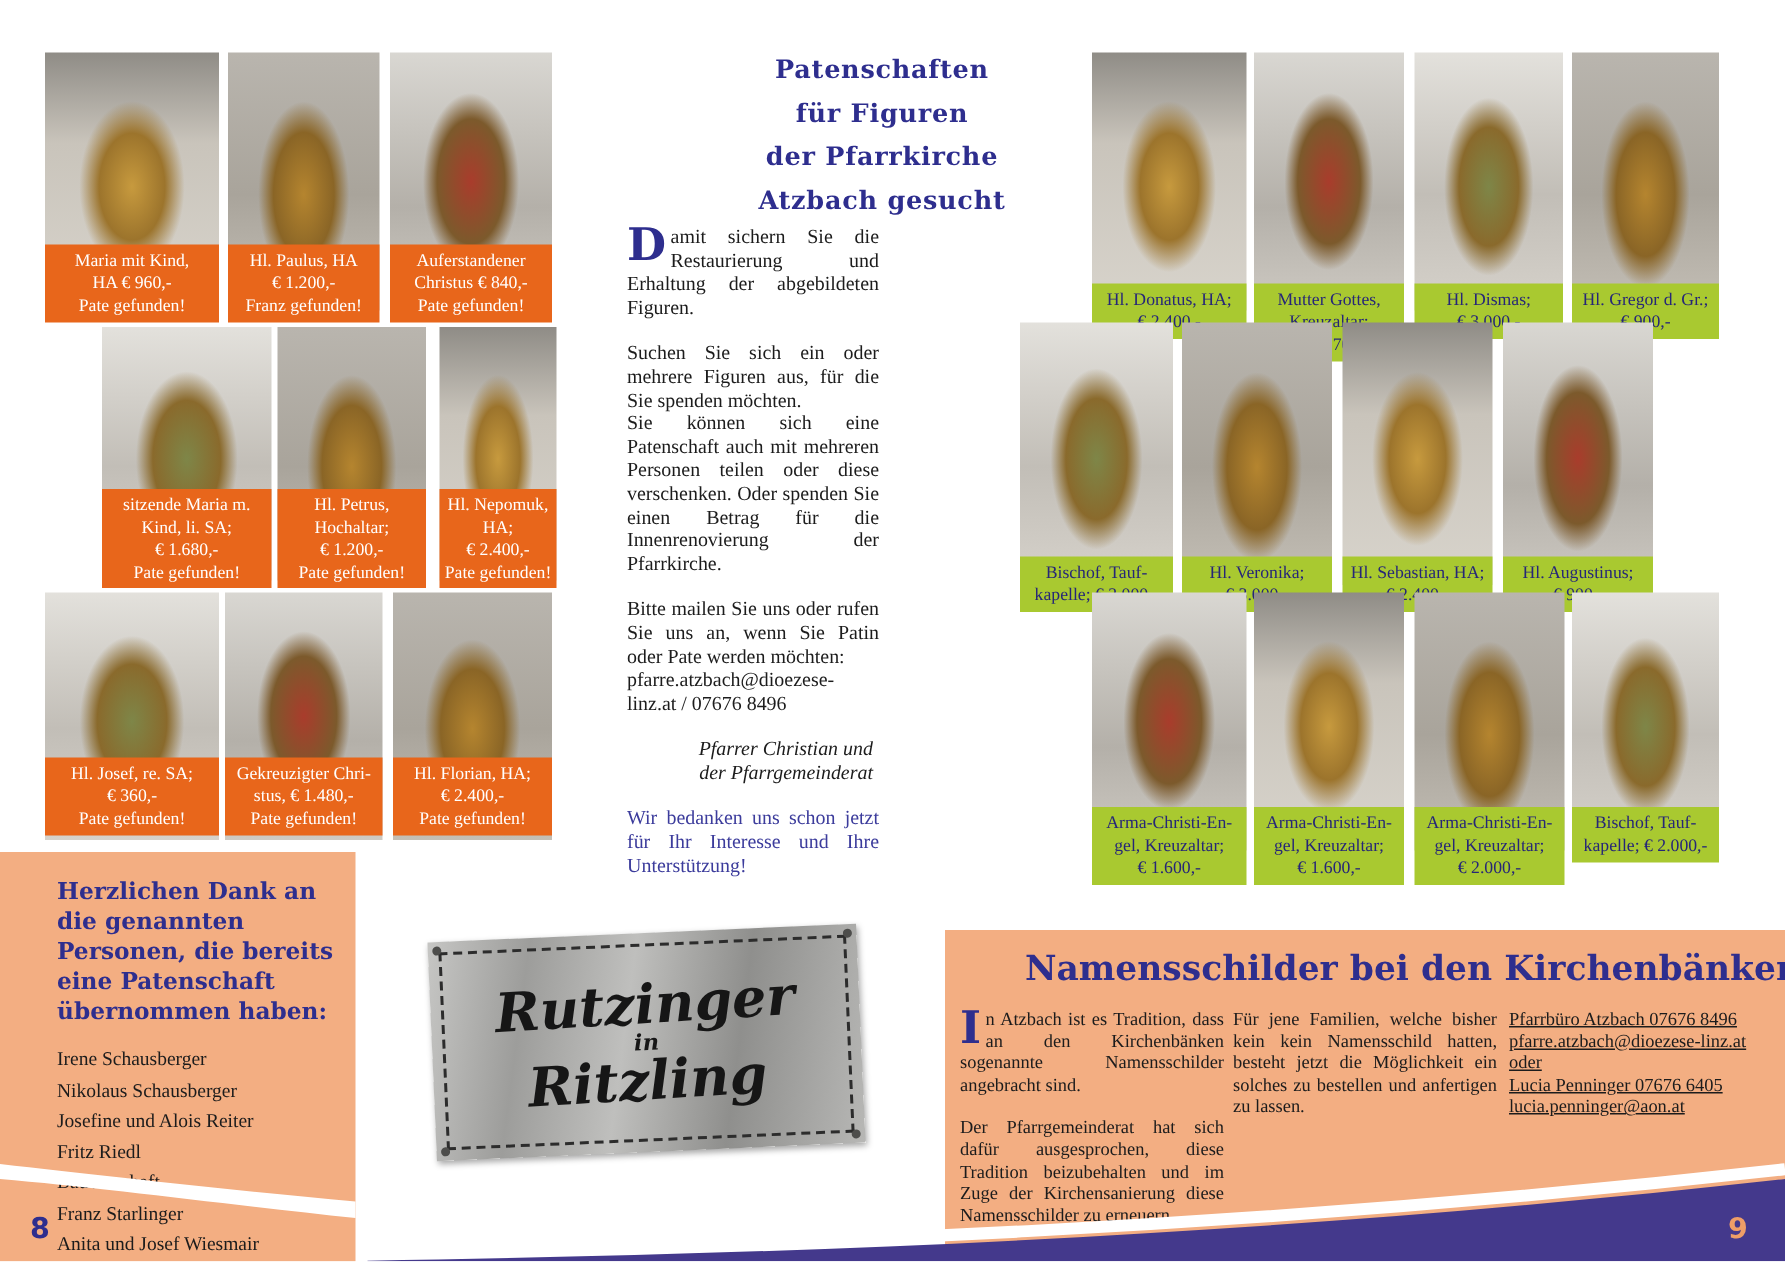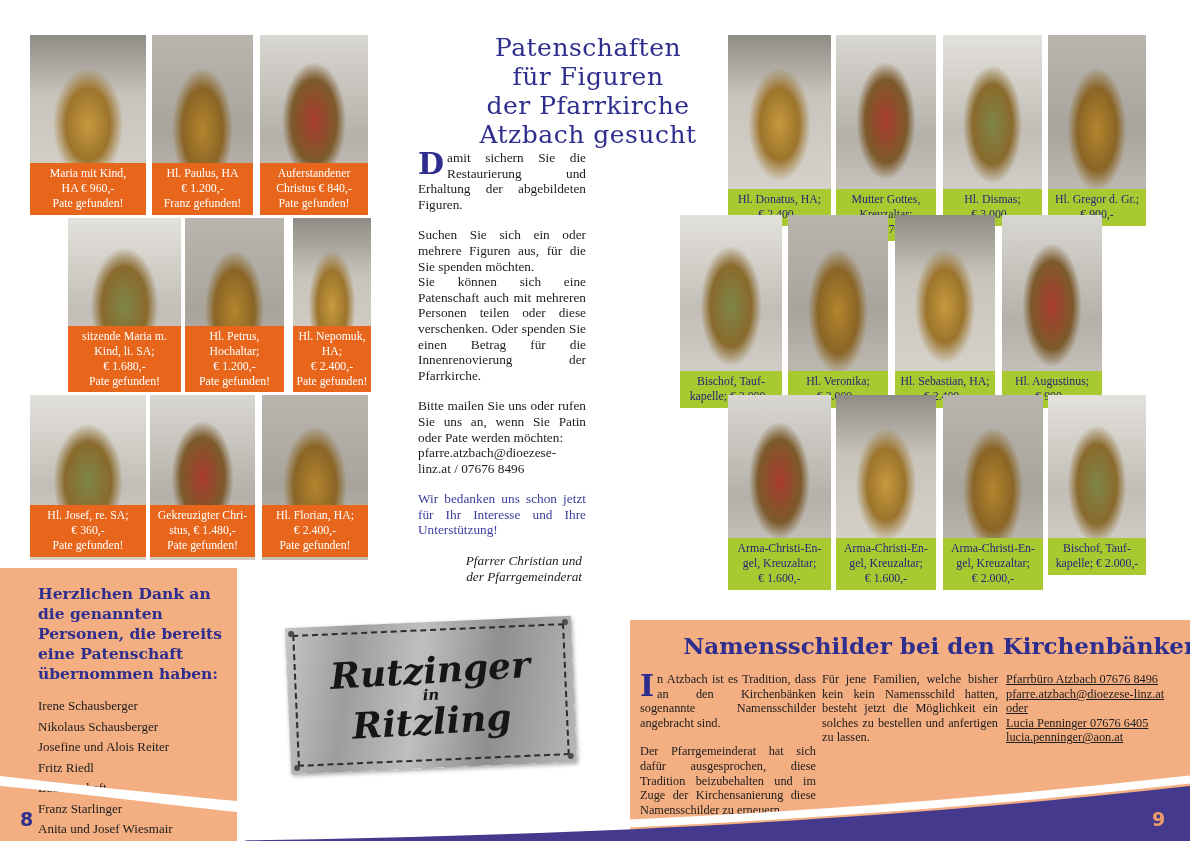--- a/index.html
+++ b/index.html
@@ -18,21 +18,21 @@
        linear-gradient(180deg,#d9d7d2 0%,#b4b0a9 60%,#cecac3 100%);}
   .ph4{background-image:radial-gradient(ellipse 40% 46% at 50% 52%, #7e8648 0%, #8a6a2c 50%, rgba(0,0,0,0) 75%),
        linear-gradient(180deg,#e3e1dc 0%,#c2beb7 55%,#d6d2cb 100%);}
   .cap{position:absolute;left:0;right:0;text-align:center;padding:3px 1px 4px 1px;
        font-size:11.8px;line-height:1.26;white-space:pre-line;}
   .cap.orange{background:var(--orange_label);color:#fff;}
   .cap.green{background:var(--green_label);color:var(--caption_text_green);font-weight:500;margin-top:26px;}
 
   
   #title{position:absolute;left:440px;top:33px;width:296px;text-align:center;
-         font-family:"DejaVu Serif", serif;font-weight:400;font-size:25px;line-height:29px;
+         font-family:"DejaVu Serif", serif;font-weight:700;font-size:17px;line-height:29px;
          letter-spacing:.5px;color:var(--heading_blue);}
   #centercol{position:absolute;left:418px;top:150px;width:168px;font-size:13.3px;line-height:15.6px;
              color:#1c1c1c;text-align:justify;}
   #centercol p{margin:0 0 15px 0;overflow-wrap:anywhere;}
   .dropcap{float:left;font-size:30px;line-height:26px;font-weight:700;
            color:var(--heading_blue);margin:1px 3px 0 0;font-family:"DejaVu Serif", serif;}
   .bluetext{color:var(--blue_text);}
   #signature{text-align:right;font-style:italic;padding-right:4px;}
 
   
@@ -138,23 +138,23 @@
   <div id="title" class="pre">Patenschaften
 für Figuren
 der Pfarrkirche
 Atzbach gesucht</div>
   <div id="centercol">
     <p><span class="dropcap">D</span><span>amit sichern Sie die Restaurierung und Erhaltung der abgebildeten Figuren.</span></p>
     <p class="pre">Suchen Sie sich ein oder mehrere Figuren aus, für die Sie spenden möchten.
 Sie können sich eine Patenschaft auch mit mehreren Personen teilen oder diese verschenken. Oder spenden Sie einen Betrag für die Innenrenovierung der Pfarrkirche.</p>
     <p class="pre">Bitte mailen Sie uns oder rufen Sie uns an, wenn Sie Patin oder Pate werden möchten:
 pfarre.atzbach@dioezese-linz.at / 07676 8496</p>
-    <p class="pre bluetext">Wir bedanken uns schon jetzt für Ihr Interesse und Ihre Unterstützung!</p>
     <p id="signature" class="pre">Pfarrer Christian und
 der Pfarrgemeinderat</p>
+    <p class="pre bluetext">Wir bedanken uns schon jetzt für Ihr Interesse und Ihre Unterstützung!</p>
   </div>
 
   <div class="fig" style="left:728px;top:35px;width:103px;height:172px">
     <div class="photo ph1"></div>
     <div class="cap green" style="top:128px">Hl. Donatus, HA;
 € 2.400,-</div>
   </div>
   <div class="fig" style="left:836px;top:35px;width:100px;height:172px">
     <div class="photo ph3"></div>
     <div class="cap green" style="top:128px">Mutter Gottes,

